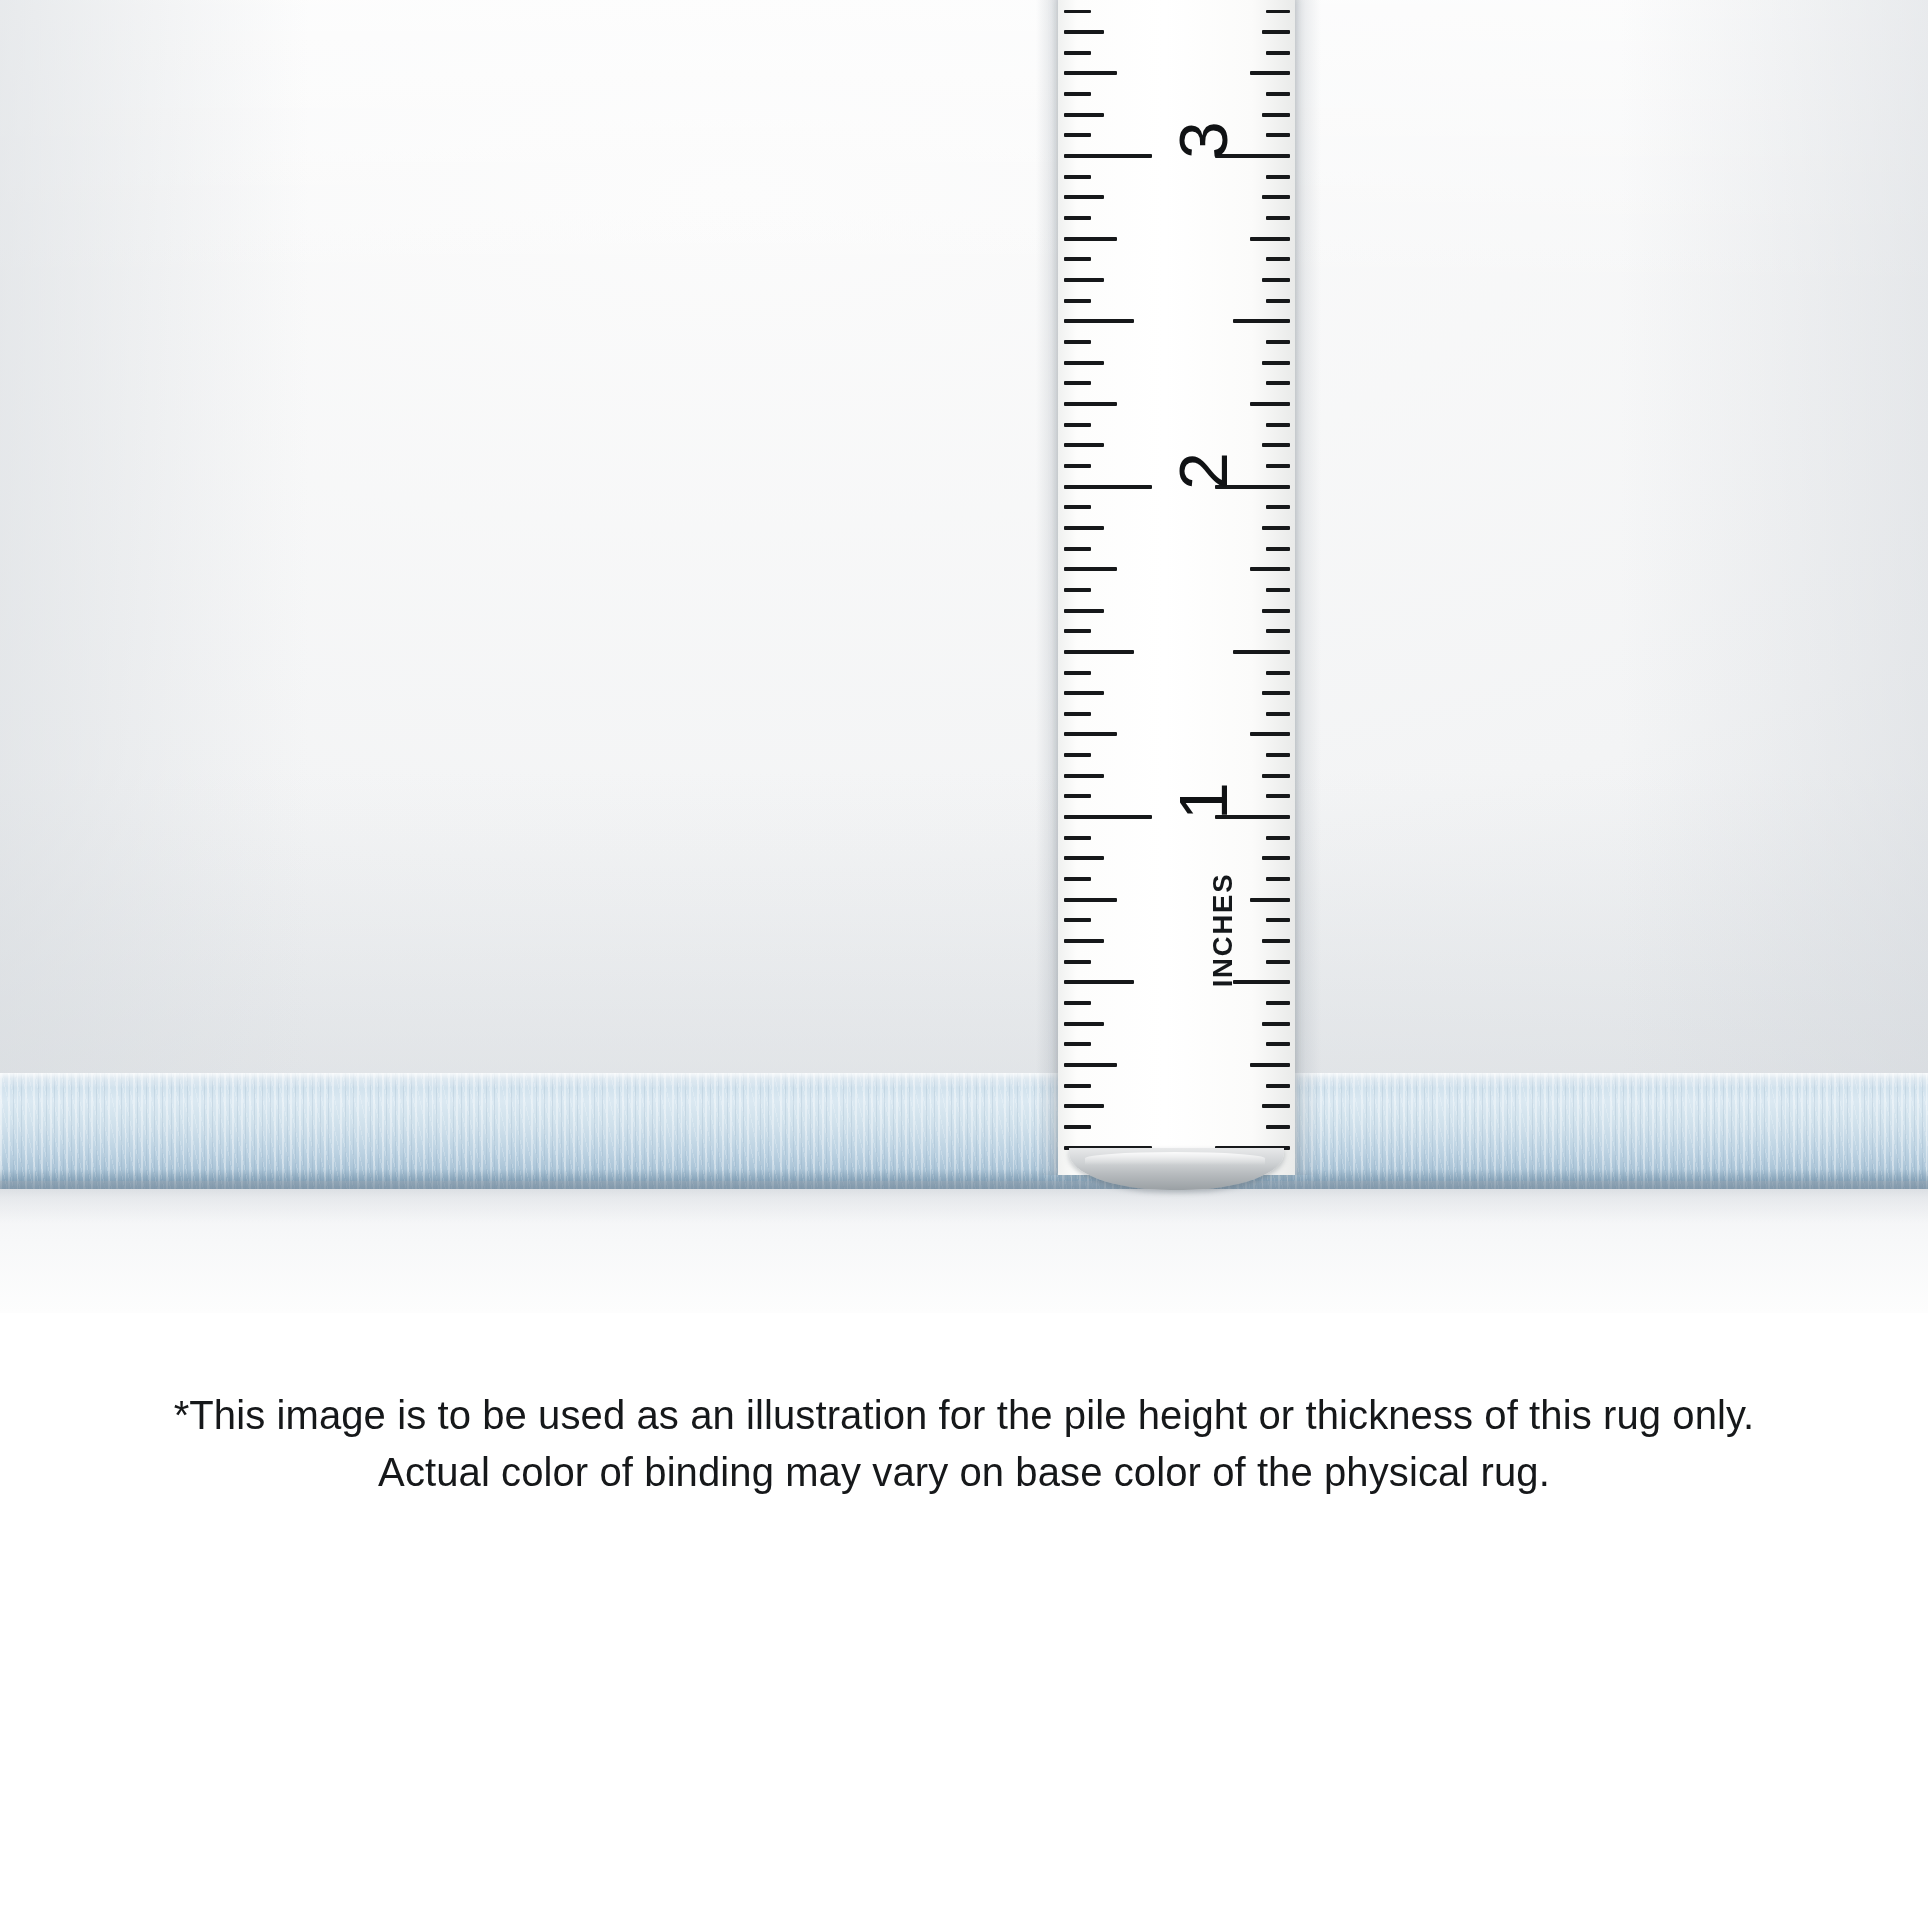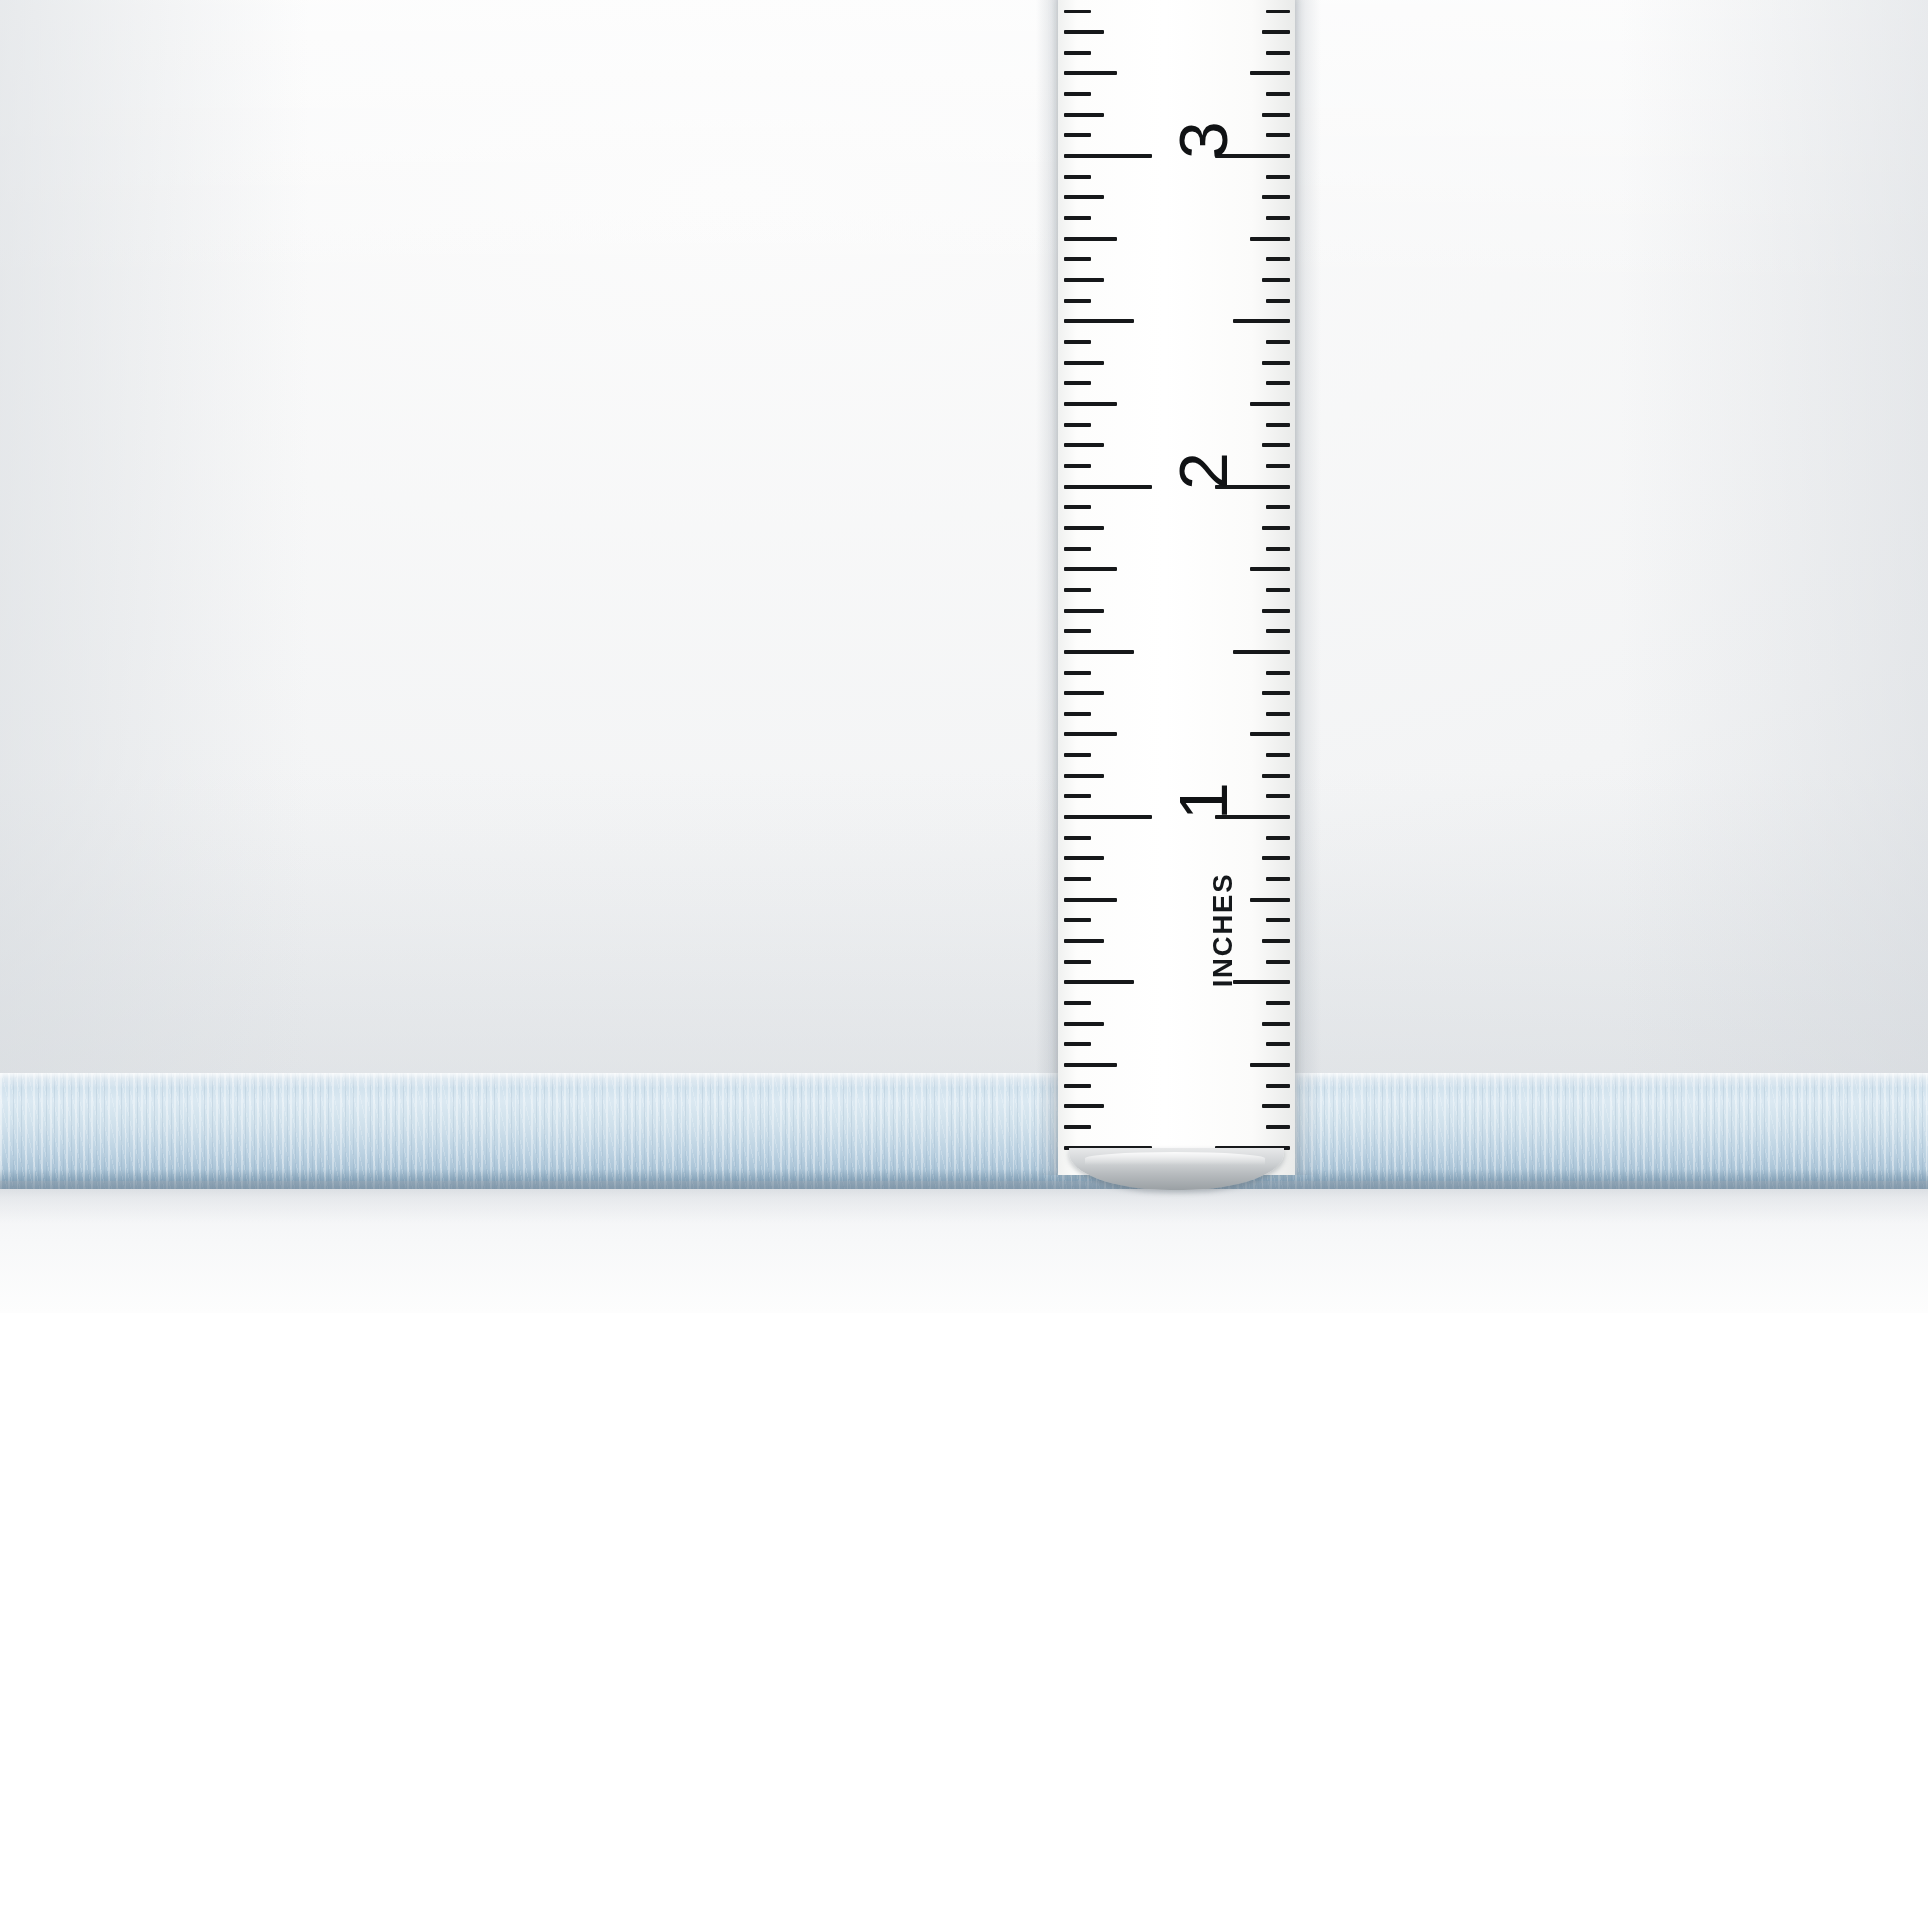--- a/index.html
+++ b/index.html
@@ -384,15 +384,19 @@
       <div class="tape-num big" style="top:771px;">1</div>
 
       <div class="tape-inches-label" style="top:918px;">INCHES</div>
     </div>
 
     <div class="tape-tip"></div>
     <div class="tape-tip-shine"></div>
 
   </div>
 
+  <div class="caption">
+    <span class="line">*This image is to be used as an illustration for the pile height or thickness of this rug only.</span>
+    <span class="line">Actual color of binding may vary on base color of the physical rug.</span>
+  </div>
 
 </div>
 
 
 </body></html>

